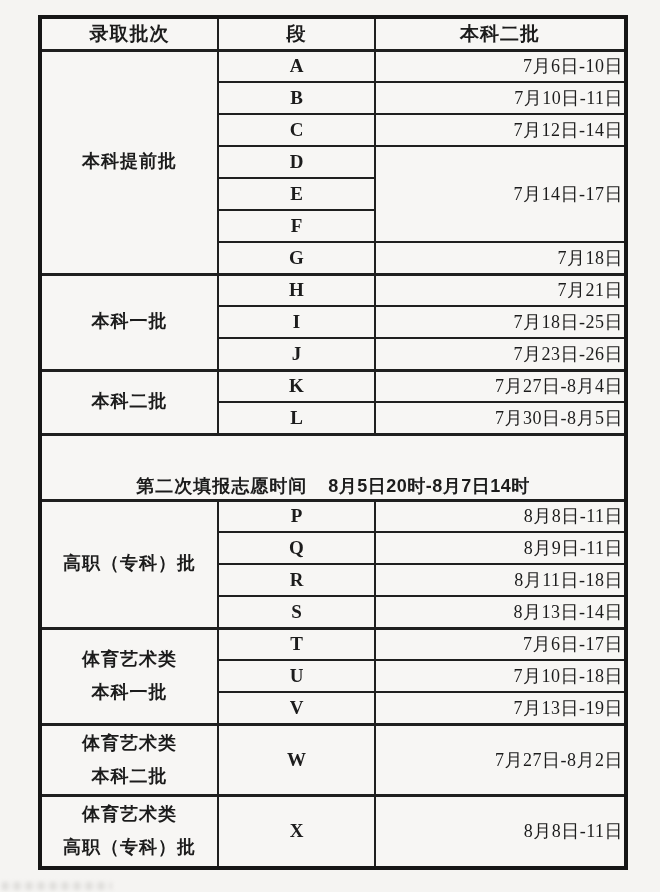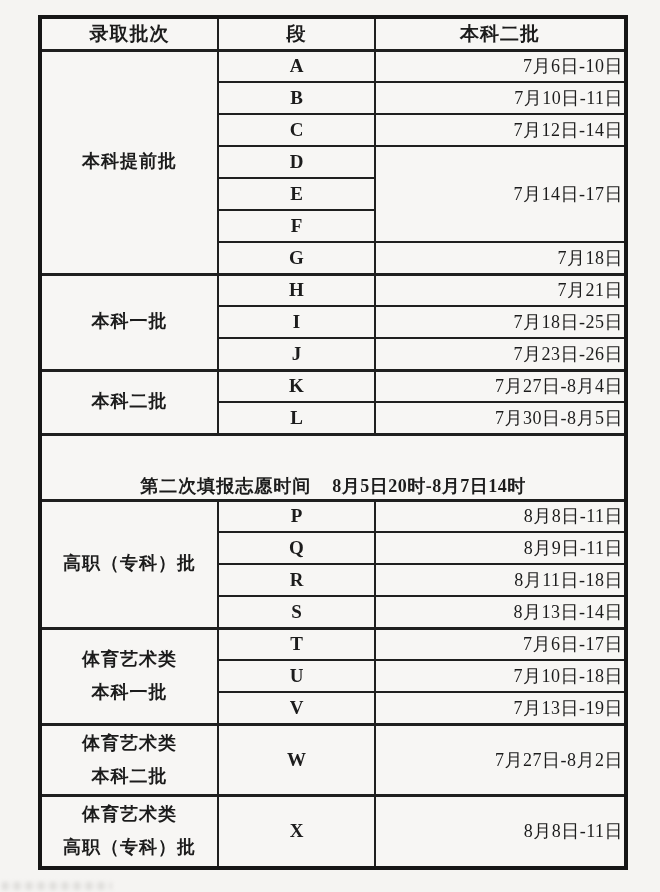--- a/index.html
+++ b/index.html
@@ -78,21 +78,21 @@
     display: inline-flex;
     align-items: baseline;
     gap: 21px;
   }
   .notice-label {
     font-family: "Liberation Sans", sans-serif;
     font-size: 18px;
     letter-spacing: 1px;
   }
   .notice-value {
-    font-family: Liberation Serif, serif;
+    font-family: Liberation Sans, sans-serif;
     font-size: 18px;
     letter-spacing: 0.5px;
     margin-top: 37px;
   }
   
   .bottom-smudge {
     position: absolute;
     left: 2px;
     bottom: 2px;
     width: 110px;

